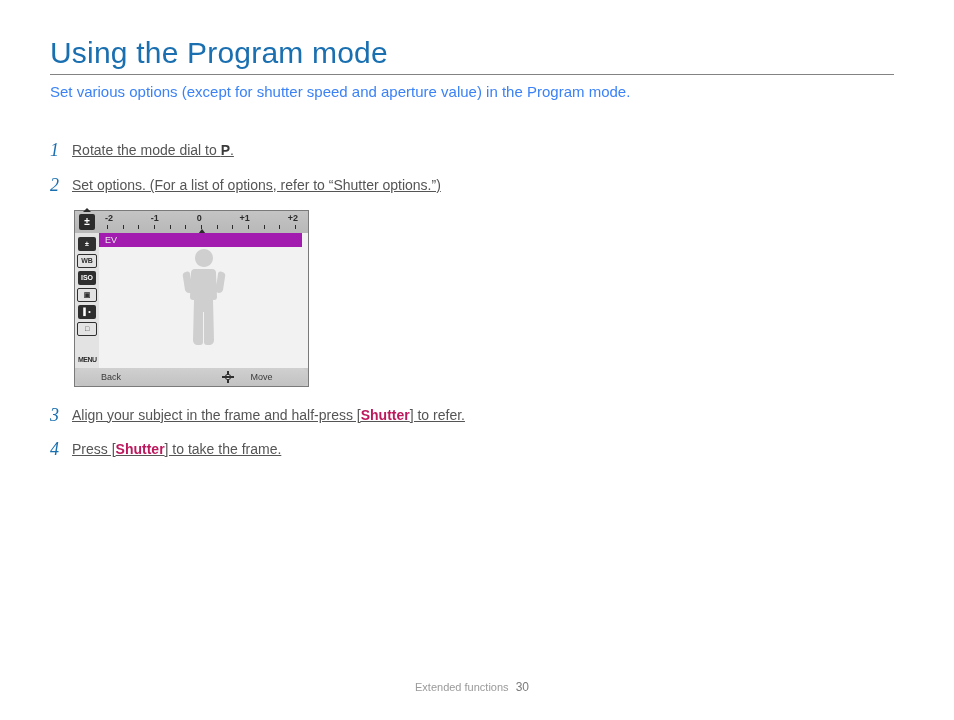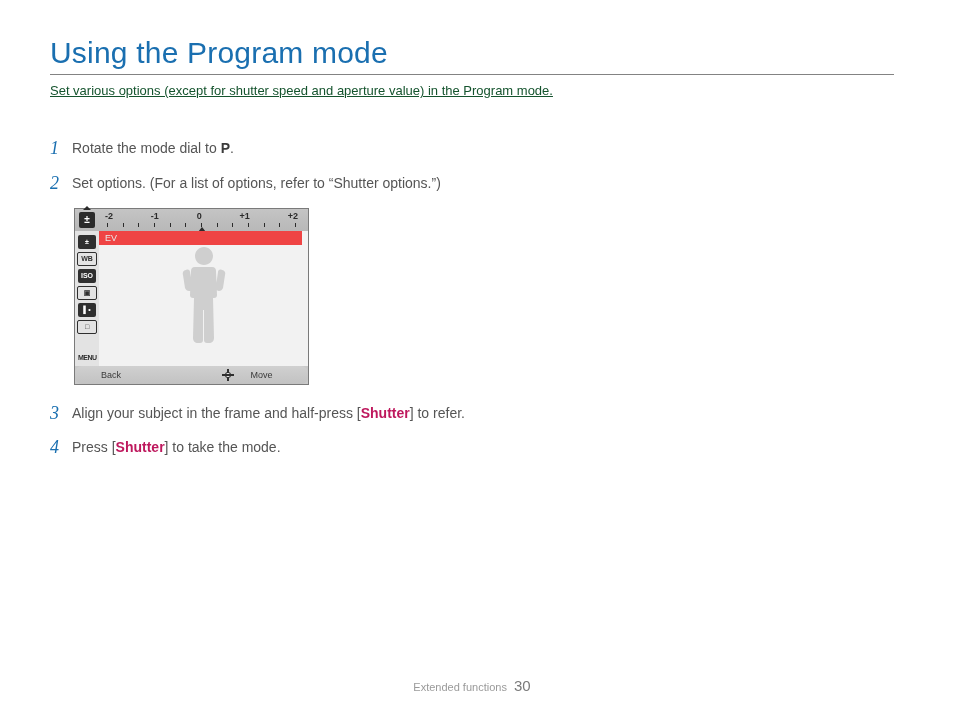--- a/index.html
+++ b/index.html
@@ -26,24 +26,23 @@
     letter-spacing: 0.2px;
     margin: 0 0 4px 0;
     font-stretch: condensed;
   }
   .title-rule {
     border: none;
     border-top: 1px solid #838383;
     margin: 0 0 8px 0;
   }
   .subtitle {
-    font-size: 13px;
-    color: #14532d;
+    font-size: 15px;
+    color: #3b82f6;
     margin: 0 0 40px 0;
-    text-decoration: underline;
   }
   .steps {
     width: 480px;
   }
   .step {
     display: flex;
     align-items: flex-start;
     margin-bottom: 14px;
     font-size: 14px;
     line-height: 1.45;
@@ -56,20 +55,21 @@
     font-size: 18px;
     color: #1a6fb0;
     width: 22px;
     flex: 0 0 22px;
     text-align: left;
     line-height: 1.1;
     padding-top: 1px;
   }
   .step-text {
     flex: 1;
+    text-decoration: underline;
   }
   .mode-p {
     font-weight: 700;
     color: #3b3b3b;
   }
   .shutter-bold {
     font-weight: 700;
     color: #be185d;
   }
 
@@ -196,21 +196,21 @@
     line-height: 10px;
     margin-top: auto;
     margin-bottom: 3px;
   }
   .ev-label-row {
     position: absolute;
     top: 0;
     left: 24px;
     right: 6px;
     height: 14px;
-    background: #ef4444;
+    background: #a21caf;
     color: #e8e8e8;
     font-size: 9px;
     padding-left: 6px;
     display: flex;
     align-items: center;
   }
   .preview {
     flex: 1;
     position: relative;
     overflow: hidden;
@@ -265,21 +265,21 @@
   .footer {
     position: absolute;
     left: 0; right: 0;
     bottom: 26px;
     text-align: center;
     font-size: 11px;
     color: #9a9a9a;
   }
   .footer .pnum {
     color: #7a7a7a;
-    font-size: 15px;
+    font-size: 12px;
     margin-left: 4px;
     margin-top: 35px;
   }
 </style>
 </head>
 <body>
 
 <div class="page">
 
   <h1 class="title">Using the Program mode</h1>
@@ -370,21 +370,21 @@
     <div class="step">
       <span class="step-num">3</span>
       <span class="step-text">
         <span>Align your subject in the frame and half-press [</span><span class="shutter-bold">Shutter</span><span>] to refer.</span>
       </span>
     </div>
 
     <div class="step">
       <span class="step-num">4</span>
       <span class="step-text">
-        <span>Press [</span><span class="shutter-bold">Shutter</span><span>] to take the mode.</span>
+        <span>Press [</span><span class="shutter-bold">Shutter</span><span>] to take the frame.</span>
       </span>
     </div>
 
   </div>
 
   <div class="footer">
     <span>Extended functions</span>
     <span class="pnum">30</span>
   </div>
 

